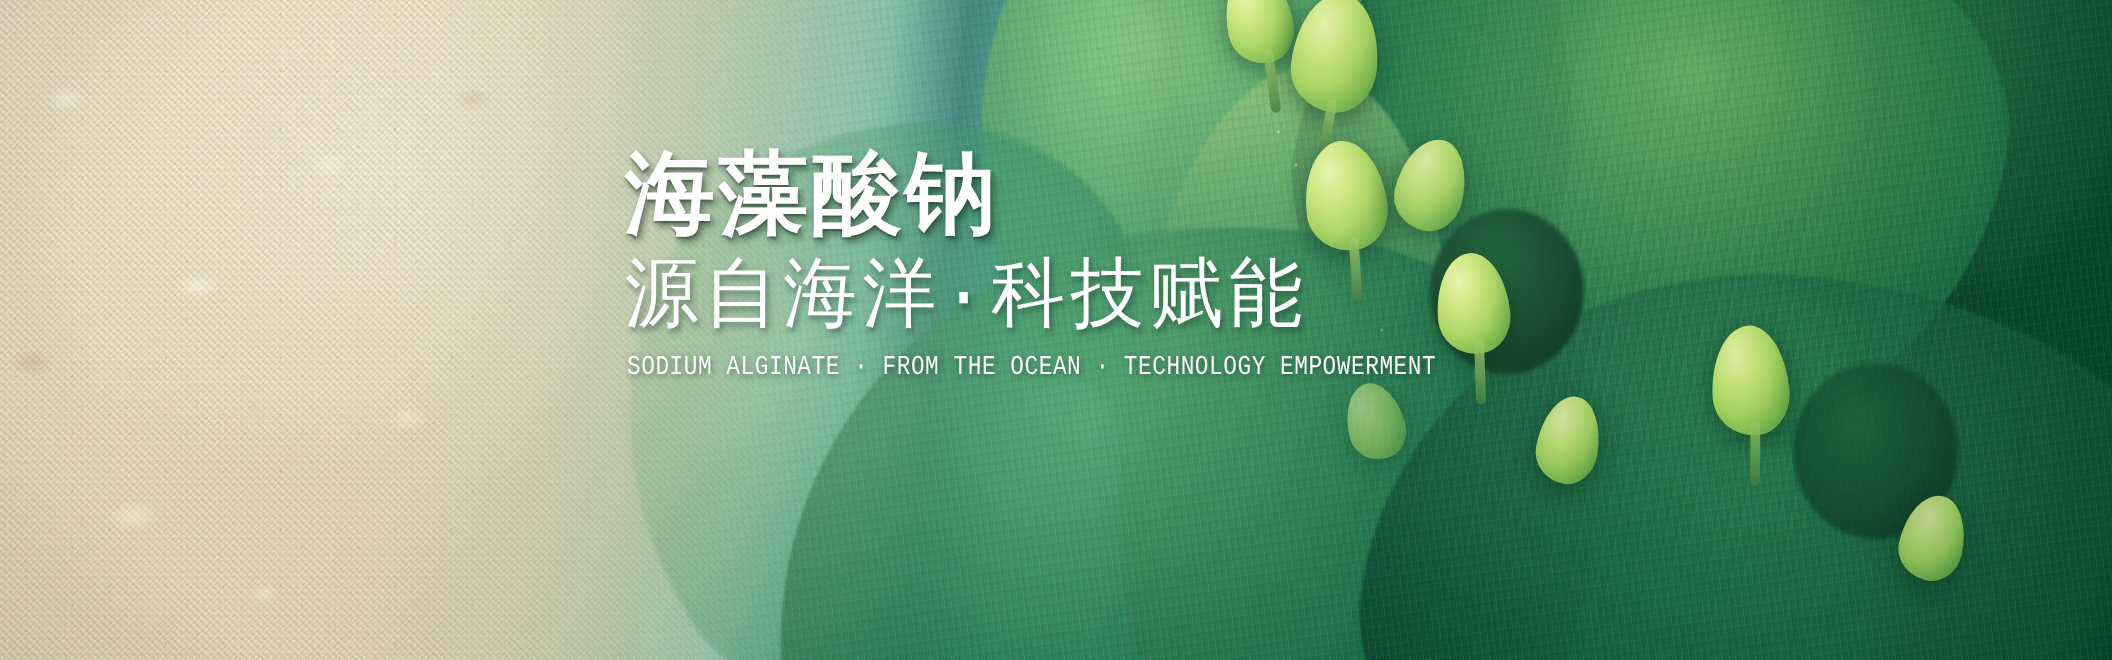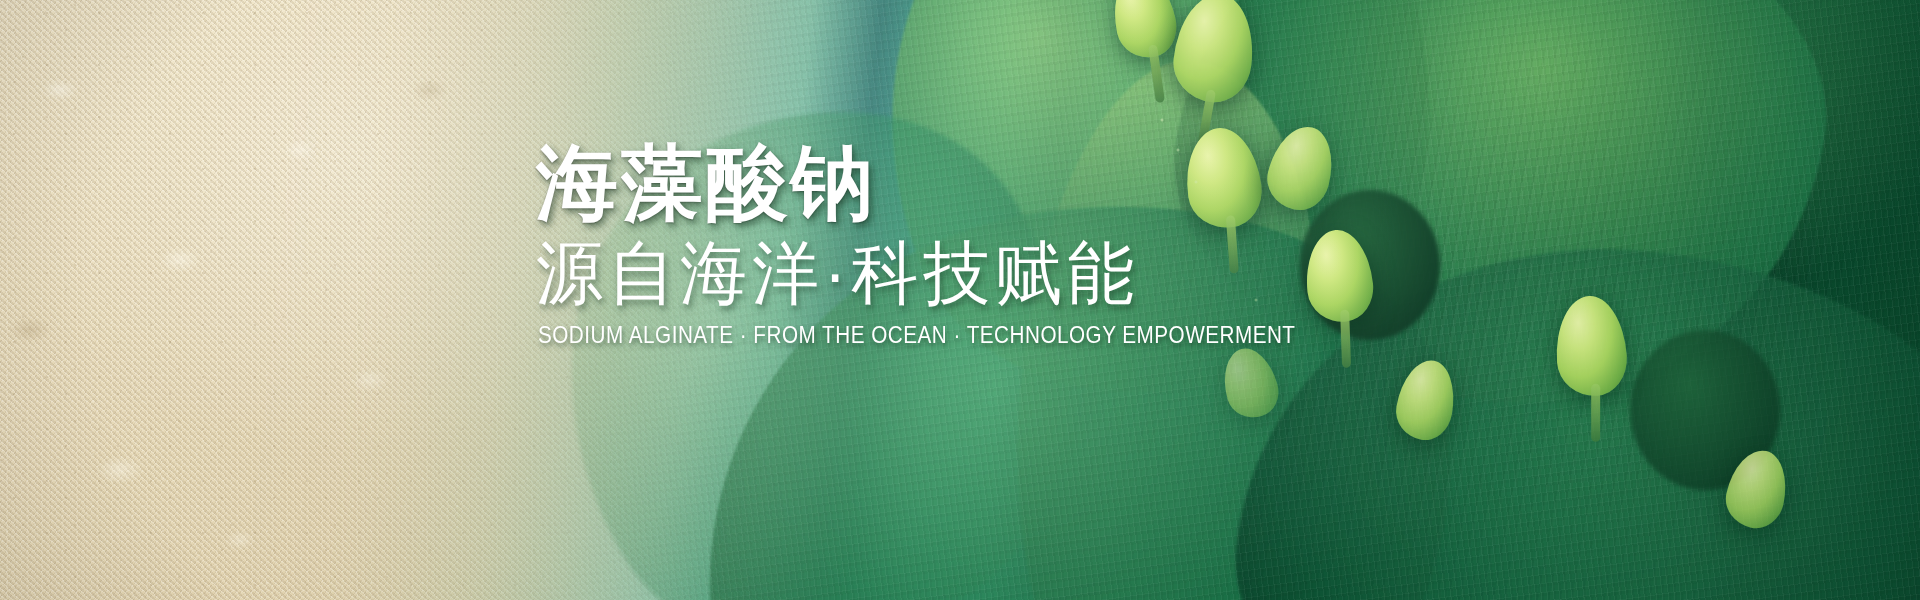--- a/index.html
+++ b/index.html
@@ -141,21 +141,21 @@
   }
 
   
   #vignette{
     background:
       radial-gradient(ellipse 1200px 700px at 46% 40%, rgba(255,255,255,.10), rgba(0,0,0,0) 62%),
       radial-gradient(ellipse 1500px 900px at 50% 50%, rgba(0,0,0,0) 58%, rgba(0,0,0,.22) 100%);
   }
 
   
-  #text-block{position:absolute;left:536px;top:140px;width:1100px;}
+  #text-block{position:absolute;left:568px;top:140px;width:1100px;font-family:Liberation Mono, monospace;}
   #headline{
     font-size:82px;font-weight:700;color:#fff;letter-spacing:3px;line-height:1.05;
     text-shadow:3px 4px 7px rgba(20,50,30,.55), 0 1px 2px rgba(0,0,0,.35);
     white-space:nowrap;margin:0;
   }
   #subhead{
     margin:8px 0 0 0;font-size:67px;font-weight:300;color:#fff;letter-spacing:5px;
     line-height:1.12;white-space:nowrap;
     text-shadow:2px 3px 6px rgba(20,50,30,.5);
     transform:scaleY(1.04);transform-origin:left top;

